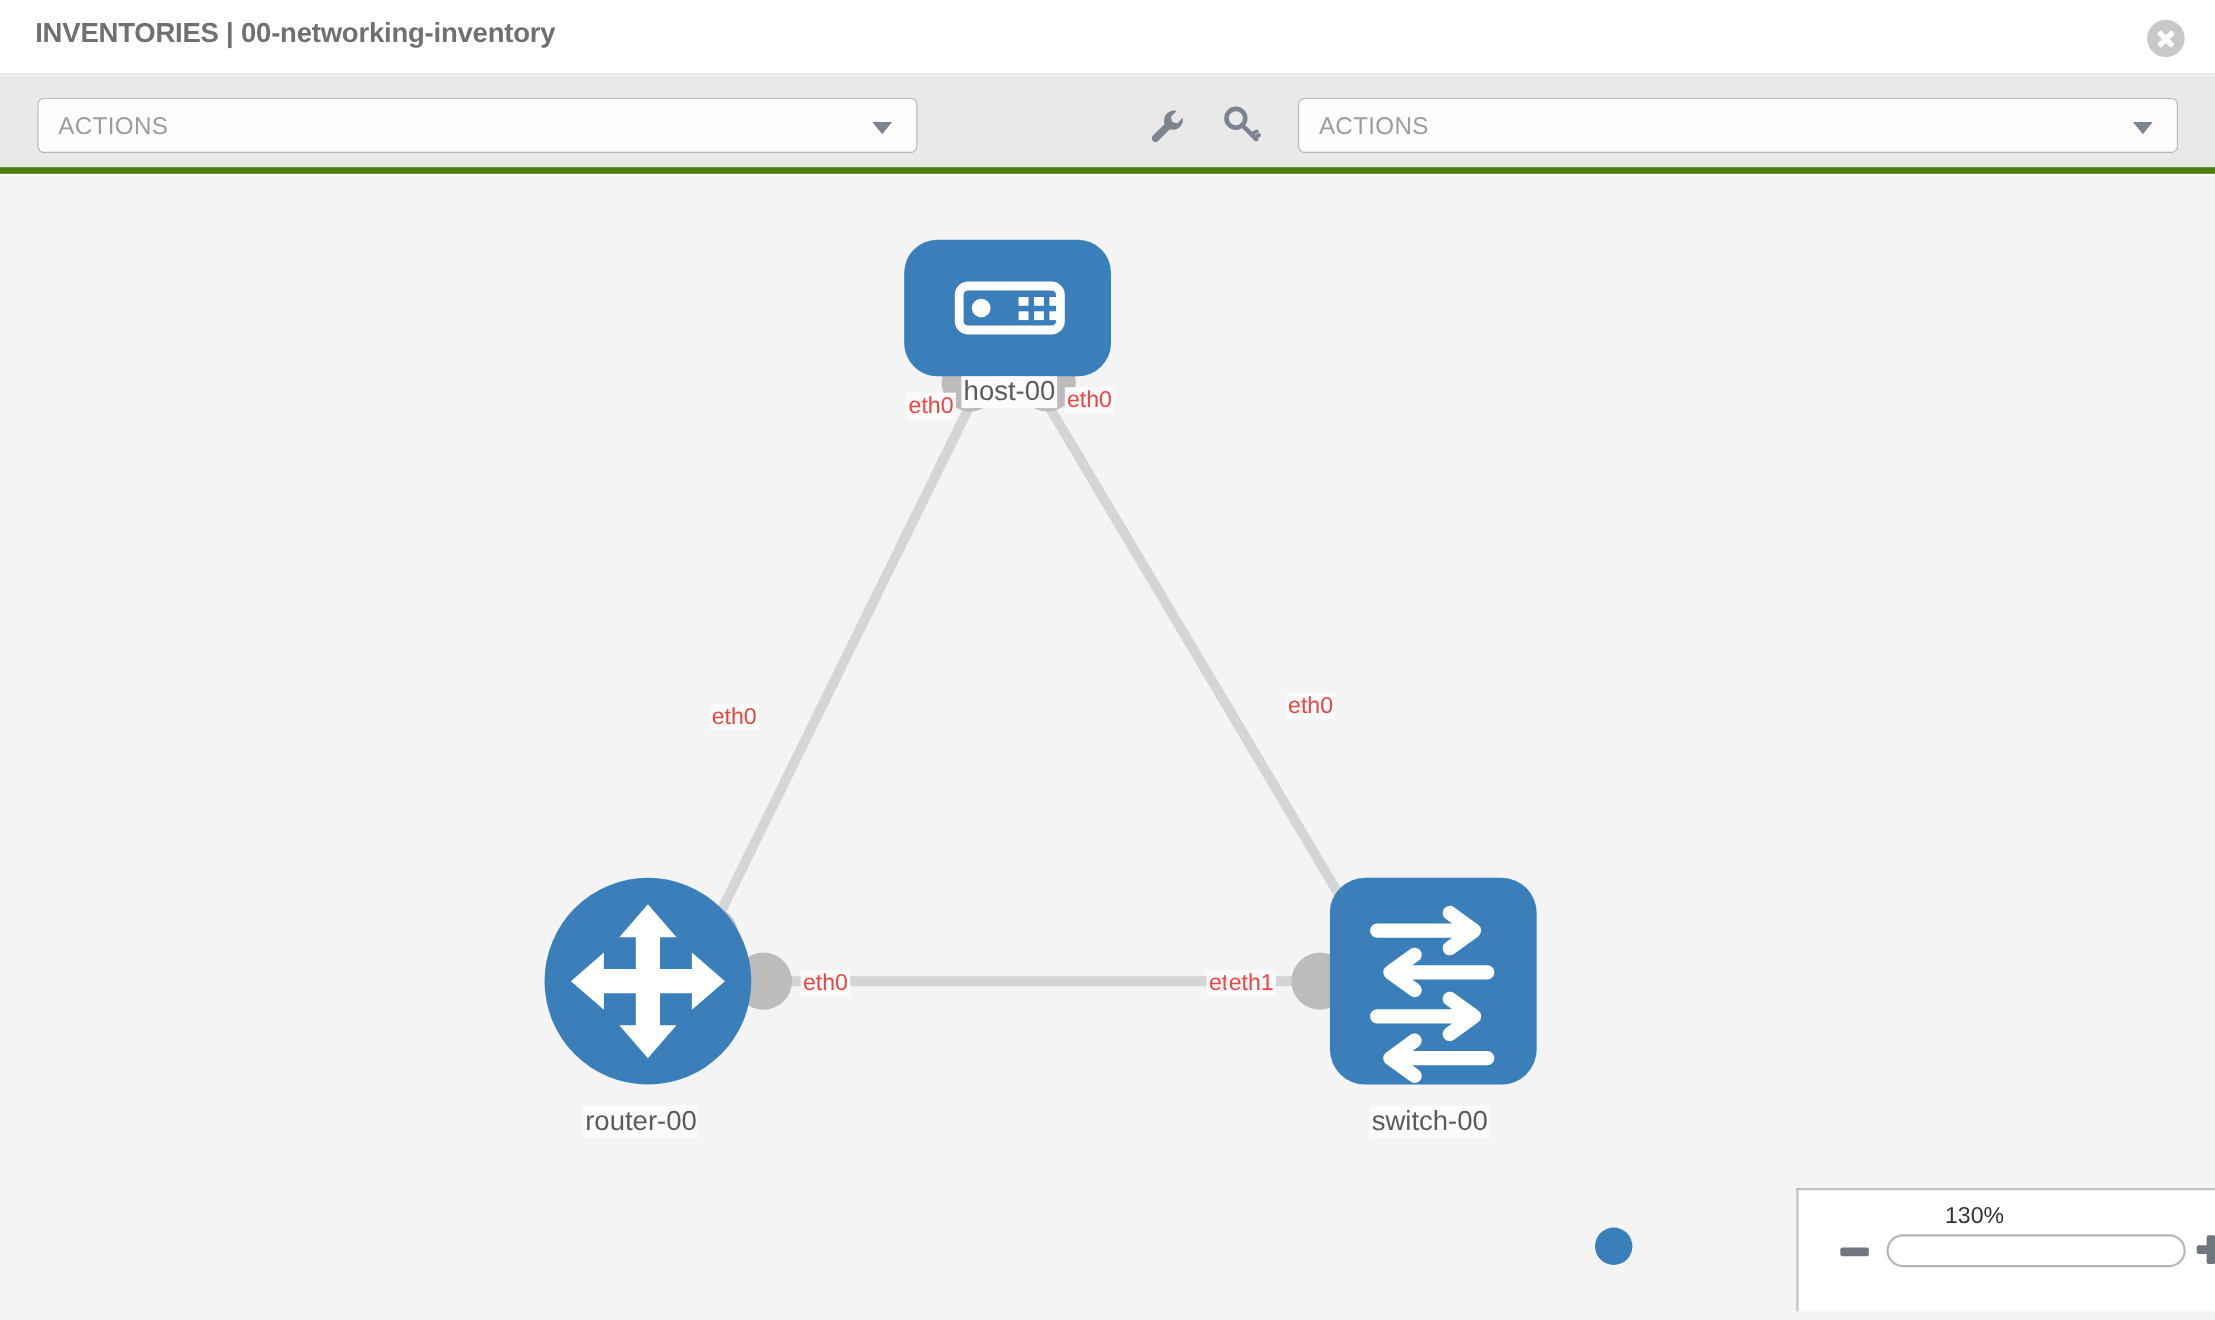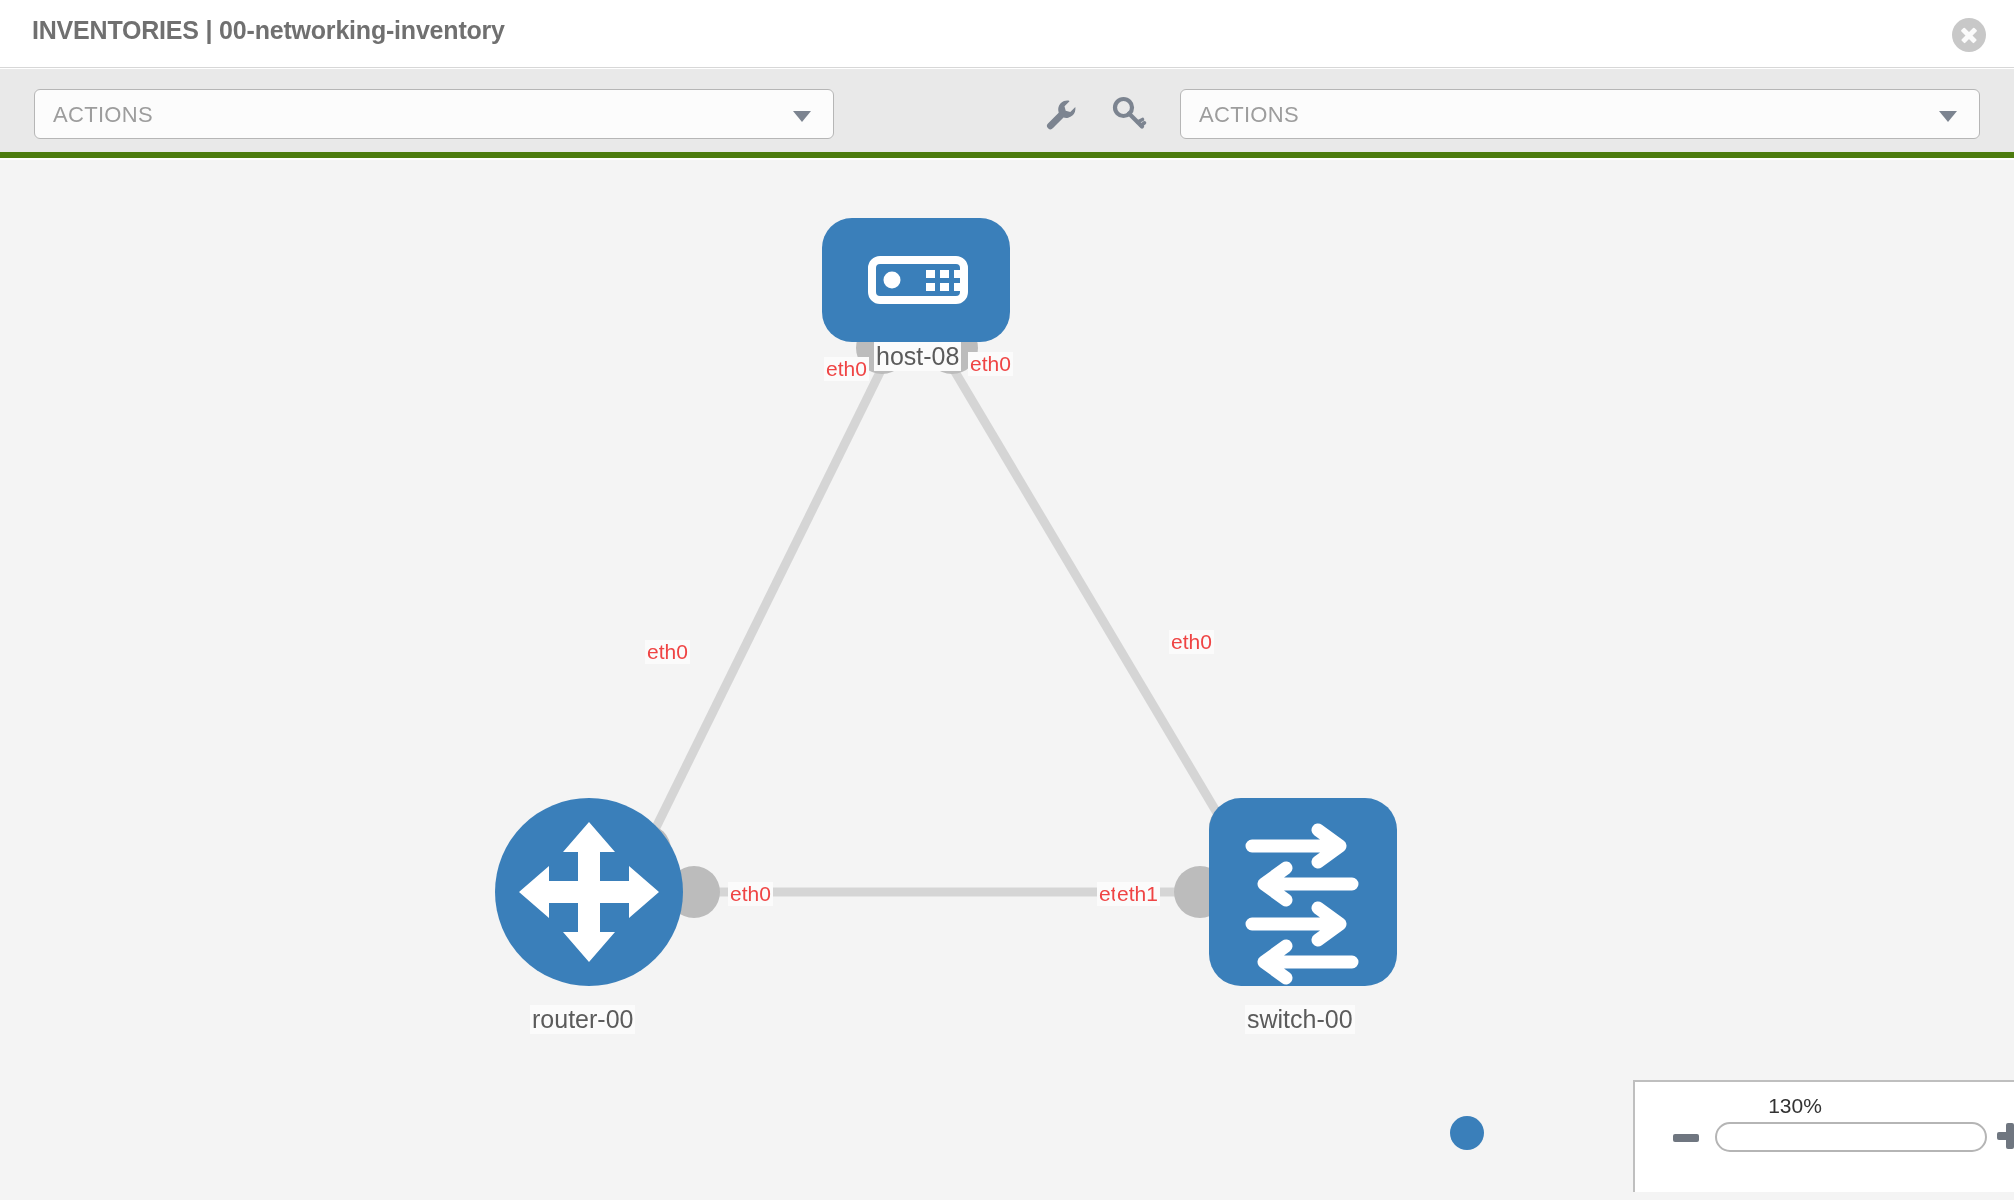--- a/index.html
+++ b/index.html
@@ -246,21 +246,21 @@
       <path d="M1252 686 h76 M1318 670 l22 16 -22 16" stroke="#ffffff" stroke-width="13" fill="none" stroke-linecap="round" stroke-linejoin="round"></path>
 
       <path d="M1352 724 h-76 M1286 708 l-22 16 22 16" stroke="#ffffff" stroke-width="13" fill="none" stroke-linecap="round" stroke-linejoin="round"></path>
 
       <path d="M1252 764 h76 M1318 748 l22 16 -22 16" stroke="#ffffff" stroke-width="13" fill="none" stroke-linecap="round" stroke-linejoin="round"></path>
 
       <path d="M1352 802 h-76 M1286 786 l-22 16 22 16" stroke="#ffffff" stroke-width="13" fill="none" stroke-linecap="round" stroke-linejoin="round"></path>
     </g>
   </svg>
 
-  <div class="node-label" style="left:874px; top:182px;">host-08</div>
+  <div class="node-label" style="left:874px; top:182px;">host-00</div>
   <div class="node-label" style="left:530px; top:845px;">router-00</div>
   <div class="node-label" style="left:1245px; top:845px;">switch-00</div>
 
   <div class="edge-label" style="left:824px; top:197px;">eth0</div>
   <div class="edge-label" style="left:968px; top:192px;">eth0</div>
   <div class="edge-label" style="left:645px; top:480px;">eth0</div>
   <div class="edge-label" style="left:1169px; top:470px;">eth0</div>
   <div class="edge-label" style="left:728px; top:722px;">eth0</div>
   <div class="edge-label" style="left:1097px; top:722px;">eth0</div>
   <div class="edge-label" style="left:1115px; top:722px;text-align:center;">eth1</div>

